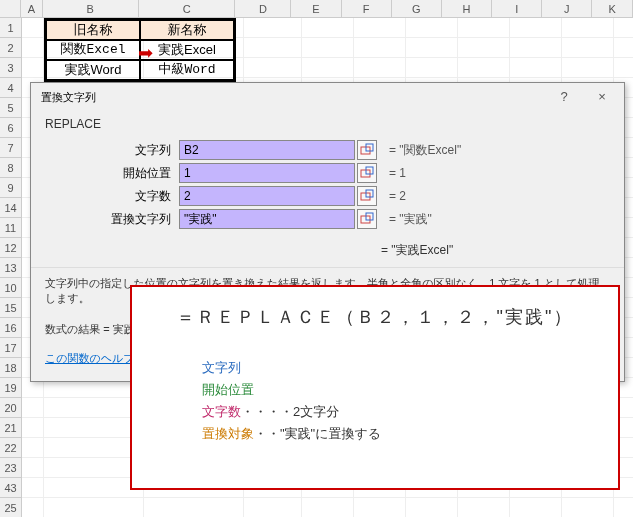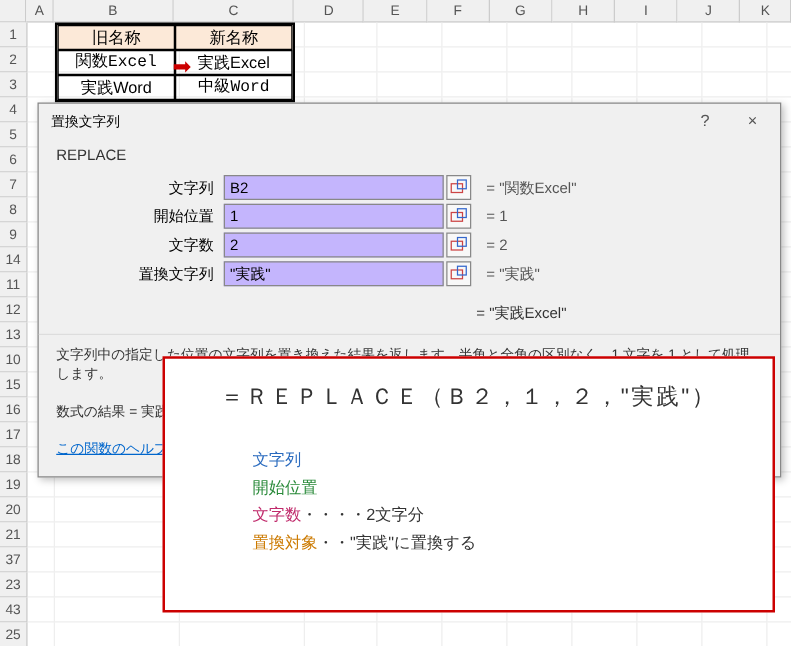--- a/index.html
+++ b/index.html
@@ -89,21 +89,21 @@
       <div class="rowhead">12</div>
       <div class="rowhead">13</div>
       <div class="rowhead">10</div>
       <div class="rowhead">15</div>
       <div class="rowhead">16</div>
       <div class="rowhead">17</div>
       <div class="rowhead">18</div>
       <div class="rowhead">19</div>
       <div class="rowhead">20</div>
       <div class="rowhead">21</div>
-      <div class="rowhead">37</div>
+      <div class="rowhead">22</div>
       <div class="rowhead">23</div>
       <div class="rowhead">43</div>
       <div class="rowhead">25</div>
     </div>
   <div class="gridlines" id="gridlines">
       <div class="grow">
         <div class="gcell" style="width: 22px;"></div>
         <div class="gcell" style="width: 100px;"></div>
         <div class="gcell" style="width: 100px;"></div>
         <div class="gcell" style="width: 58px;"></div>

